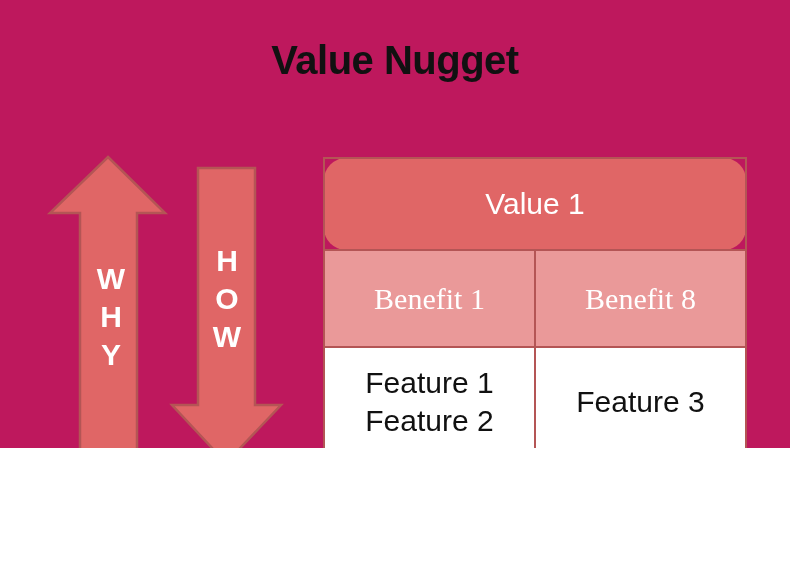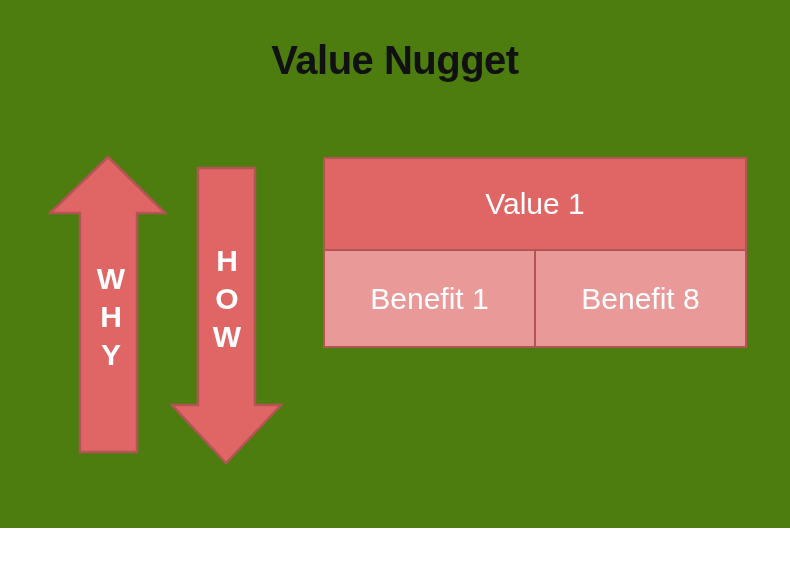--- a/index.html
+++ b/index.html
@@ -3,22 +3,22 @@
 <meta charset="utf-8">
 <style>
   html, body {
     margin: 0;
     padding: 0;
     background: #ffffff;
   }
   .canvas {
     position: relative;
     width: 790px;
-    height: 528px;
-    background: #4d7c0f;
+    height: 448px;
+    background: #be185d;
     overflow: hidden;
     font-family: "Liberation Sans", sans-serif;
   }
   .title {
     position: absolute;
     left: 0;
     top: 36px;
     width: 790px;
     margin: 0;
     text-align: center;
@@ -67,25 +67,27 @@
     border: 2px solid var(--shape-border, #b45555);
     text-align: center;
     vertical-align: middle;
     padding: 0;
     overflow: hidden;
   }
   .value-cell {
     height: 90px;
     background: var(--accent-red, #e06666);
     color: var(--light-text, #ffffff);
+    border-radius: 22px;
   }
   .benefit-cell {
     height: 95px;
     background: var(--accent-red-light, #ea9999);
     color: var(--light-text, #ffffff);
+    font-family: Liberation Serif, serif;
   }
   .feature-cell {
     height: 108px;
     background: #ffffff;
     line-height: 38px;
   }
   .proof-cell {
     height: 90px;
     background: var(--row-gray, #f3f3f3);
   }
@@ -116,16 +118,25 @@
 
   <table class="nugget-table">
     <tbody>
       <tr>
         <td colspan="2" class="value-cell">Value 1</td>
       </tr>
       <tr>
         <td class="benefit-cell">Benefit 1</td>
         <td class="benefit-cell">Benefit 8</td>
       </tr>
+      <tr>
+        <td class="feature-cell">
+          <div>Feature 1</div>
+          <div>Feature 2</div>
+        </td>
+        <td class="feature-cell">
+          <div>Feature 3</div>
+        </td>
+      </tr>
     </tbody>
   </table>
 
 </div>
 
 </body></html>

